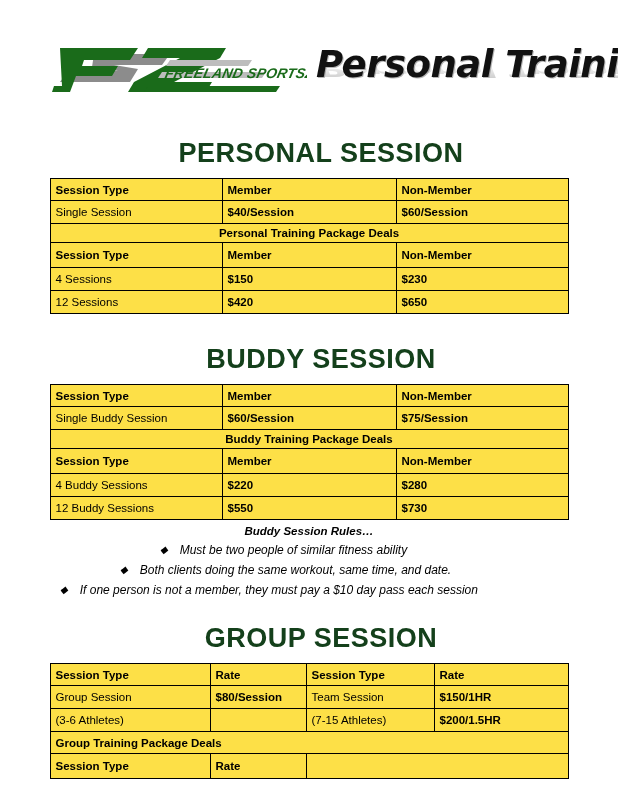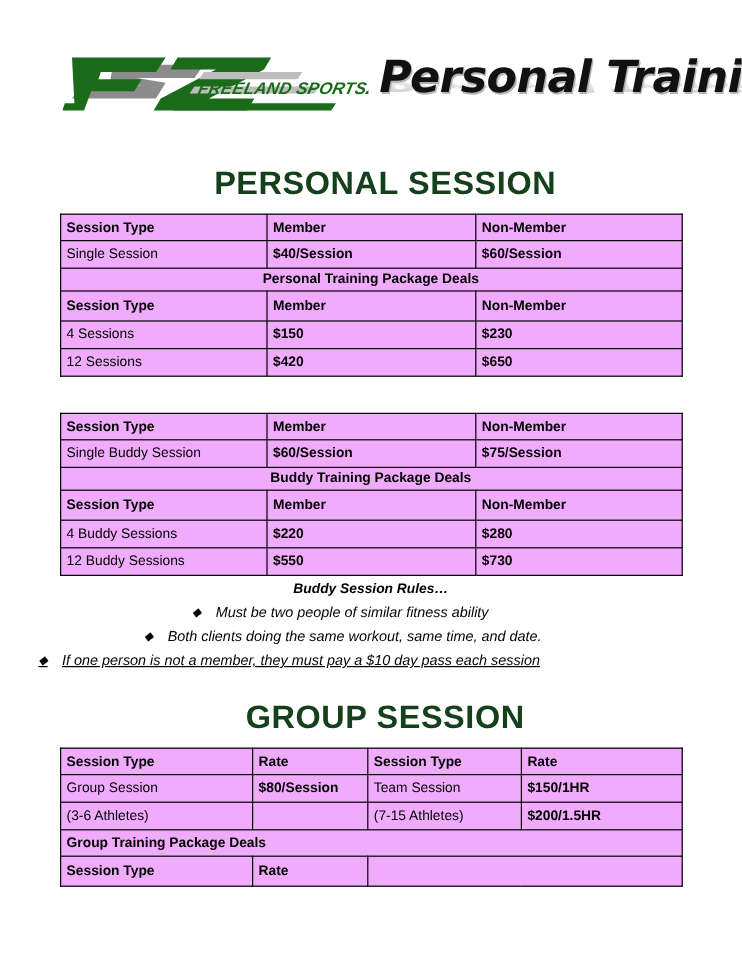--- a/index.html
+++ b/index.html
@@ -50,21 +50,21 @@
     letter-spacing:0.5px;
     padding-left:24px;
   }
 
   
   table.pt{
     border-collapse:collapse;
     table-layout:fixed;
     width:518px;
     margin:0 auto;
-    background:#f0abfc;
+    background:#fde047;
   }
   table.pt td{
     border:1.6px solid #000;
     padding:1px 5px;
     vertical-align:middle;
     font-family:"Liberation Sans",sans-serif;
     font-size:11.5px;
     color:#000;
     overflow:hidden;
     white-space:nowrap;
@@ -91,21 +91,21 @@
     font-family:"Liberation Sans",sans-serif;
     font-style:italic;
     font-size:12px;
     color:#000;
     margin-top:6px;
     white-space:nowrap;
   }
   .rules li .bul{color:#000;font-size:10px;margin-right:12px;vertical-align:1px;}
   .r1{padding-left:160px;}
   .r2{padding-left:120px;}
-  .r3{padding-left:32px;text-decoration:underline;}
+  .r3{padding-left:60px;}
 </style>
 </head>
 <body>
 
 <div class="page">
 
   <div class="header">
 
     <div class="logo-wrap">
       <svg class="logo-svg" width="255" height="58" viewBox="0 0 255 58">
@@ -163,20 +163,21 @@
         <tr>
           <td class="row-reg">12 Sessions</td>
           <td class="row-reg price">$420</td>
           <td class="row-reg price">$650</td>
         </tr>
       </tbody>
     </table>
   </div>
 
   <div style="margin-top:30px;">
+    <div class="sect-title">BUDDY SESSION</div>
 
     <table class="pt" style="margin-top:9px;">
       <colgroup>
           <col style="width:172px">
           <col style="width:174px">
           <col style="width:172px">
         </colgroup>
       <tbody>
         <tr>
           <td class="hdr-sm">Session Type</td>

